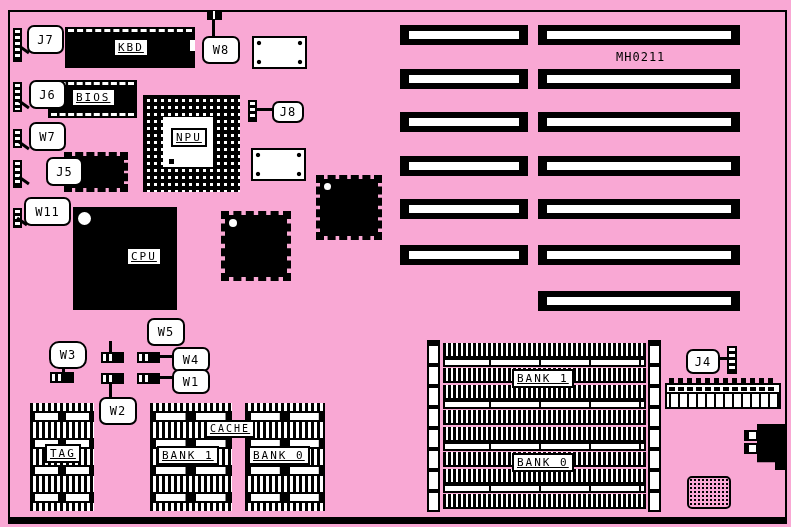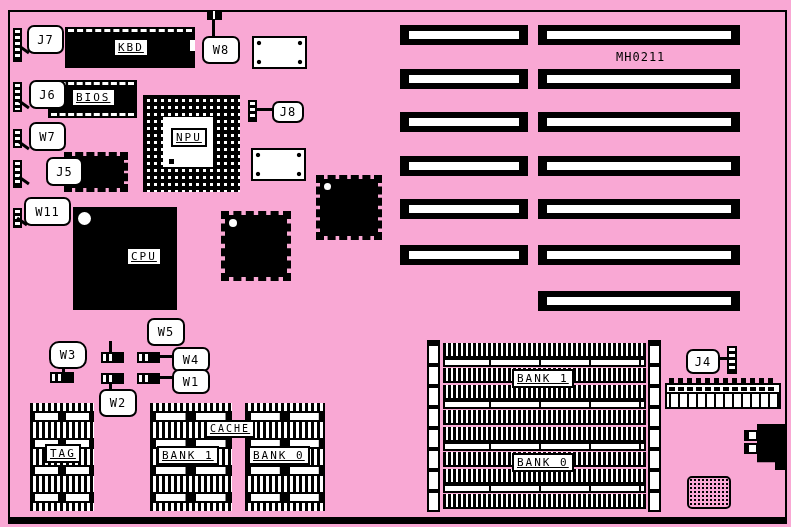--- a/index.html
+++ b/index.html
@@ -106,21 +106,21 @@
     </div>
   <div class="callout" style="left:272px;top:101px;width:28px;height:18px;">
       <span>J8</span>
     </div>
   <div class="callout" style="left:49px;top:341px;width:34px;height:24px;border-radius:10px;">
       <span>W3</span>
     </div>
   <div class="callout" style="left:99px;top:318px;width:34px;height:24px;margin-left:48px;">
       <span>W5</span>
     </div>
-  <div class="callout" style="left:99px;top:389px;width:34px;height:24px;align-items:center;">
+  <div class="callout" style="left:99px;top:397px;width:34px;height:24px;align-items:center;">
       <span>W2</span>
     </div>
   <div class="callout" style="left:172px;top:347px;width:34px;height:21px;">
       <span>W4</span>
     </div>
   <div class="callout" style="left:172px;top:369px;width:34px;height:21px;">
       <span>W1</span>
     </div>
   <div class="callout" style="left:686px;top:349px;width:30px;height:21px;">
       <span>J4</span>

